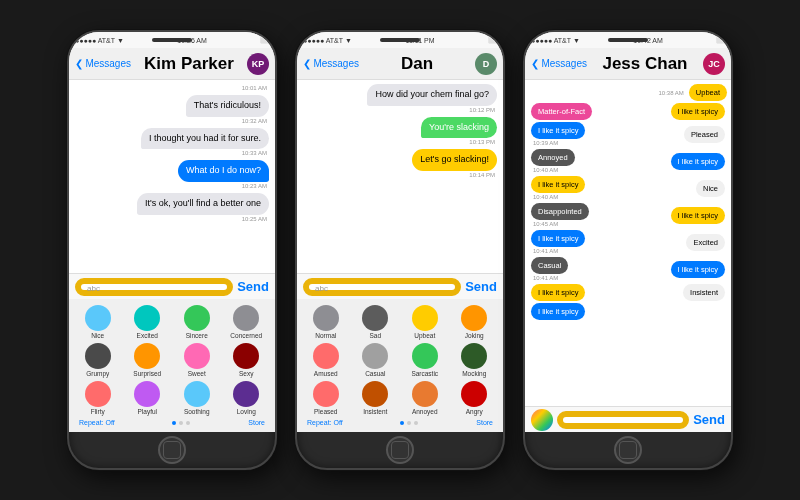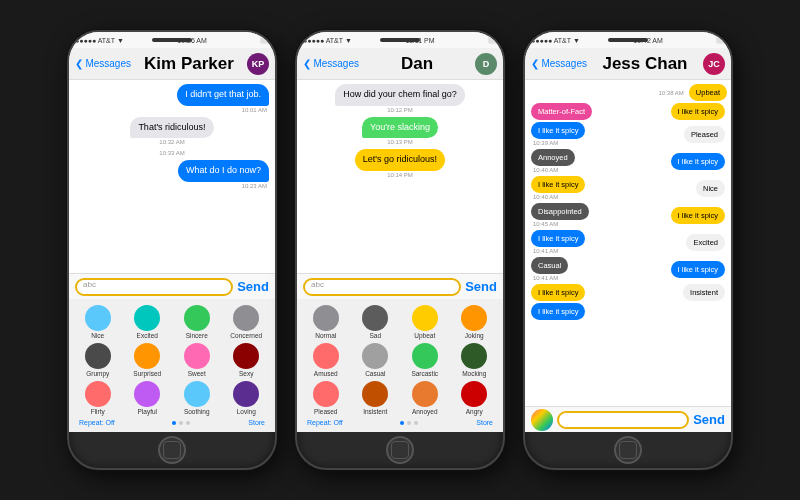--- a/index.html
+++ b/index.html
@@ -110,21 +110,21 @@
     .msg-row {
       display: flex;
       flex-direction: column;
     }
 
     .msg-row.right {
       align-items: flex-end;
     }
 
     .msg-row.left {
-      align-items: center;
+      align-items: flex-end;
     }
 
     .bubble {
       max-width: 75%;
       padding: 5px 8px;
       border-radius: 12px;
       font-size: 9px;
       line-height: 1.3;
     }
 
@@ -164,21 +164,21 @@
       display: flex;
       align-items: center;
       padding: 0 6px;
       gap: 4px;
       flex-shrink: 0;
     }
 
     .input-field {
       flex: 1;
       height: 18px;
-      border: 2px solid #eab308;
+      border: 6px solid #eab308;
       border-radius: 9px;
       padding: 0 6px;
       font-size: 8px;
       color: #999;
       background: #fff;
     }
 
     .send-btn {
       color: #007aff;
       font-size: 13px;
@@ -306,33 +306,37 @@
     <div class="nav-bar">
       <div class="nav-back">
         <span>❮</span>
         <span>Messages</span>
       </div>
       <span class="nav-title">Kim Parker</span>
       <div class="avatar-circle" style="background:#701a75;">KP</div>
     </div>
     <div class="messages-area">
       <div class="msg-row right">
-        <div class="bubble outgoing">I didn't get that job.</div>
         <div class="msg-time">10:01 AM</div>
       </div>
       <div class="msg-row left">
         <div class="bubble incoming">That's ridiculous!</div>
         <div class="msg-time">10:32 AM</div>
       </div>
       <div class="msg-row left">
+        <div class="bubble incoming">I thought you had it for sure.</div>
         <div class="msg-time">10:33 AM</div>
       </div>
       <div class="msg-row right">
         <div class="bubble outgoing">What do I do now?</div>
         <div class="msg-time">10:23 AM</div>
+      </div>
+      <div class="msg-row left">
+        <div class="bubble incoming">It's ok, you'll find a better one</div>
+        <div class="msg-time">10:25 AM</div>
       </div>
     </div>
     <div class="input-bar">
       <div class="input-field">abc</div>
       <span class="send-btn">Send</span>
     </div>
     <div class="tone-panel">
       <div class="tone-grid">
         <div class="tone-item">
             <div class="tone-circle" style="background:#5ac8fa;"></div>
@@ -418,21 +422,21 @@
     <div class="messages-area">
       <div class="msg-row left">
         <div class="bubble incoming">How did your chem final go?</div>
         <div class="msg-time">10:12 PM</div>
       </div>
       <div class="msg-row left">
         <div class="bubble green">You're slacking</div>
         <div class="msg-time">10:13 PM</div>
       </div>
       <div class="msg-row left">
-        <div class="bubble yellow">Let's go ridiculous!</div>
+        <div class="bubble yellow">Let's go slacking!</div>
         <div class="msg-time">10:14 PM</div>
       </div>
     </div>
     <div class="input-bar">
       <div class="input-field">abc</div>
       <span class="send-btn">Send</span>
     </div>
     <div class="tone-panel">
       <div class="tone-grid">
         <div class="tone-item">

